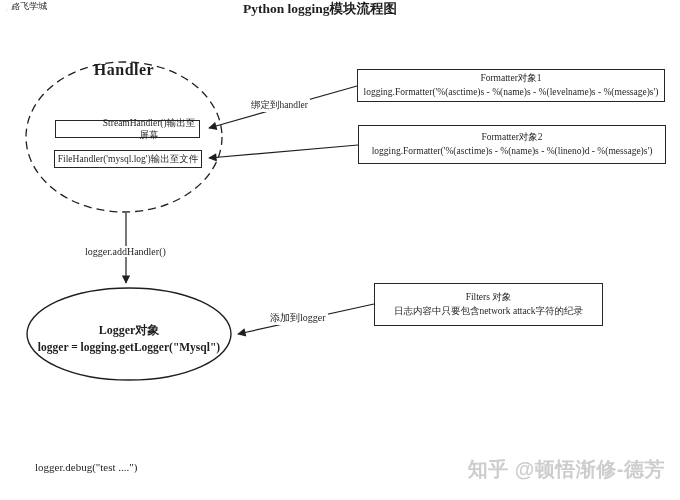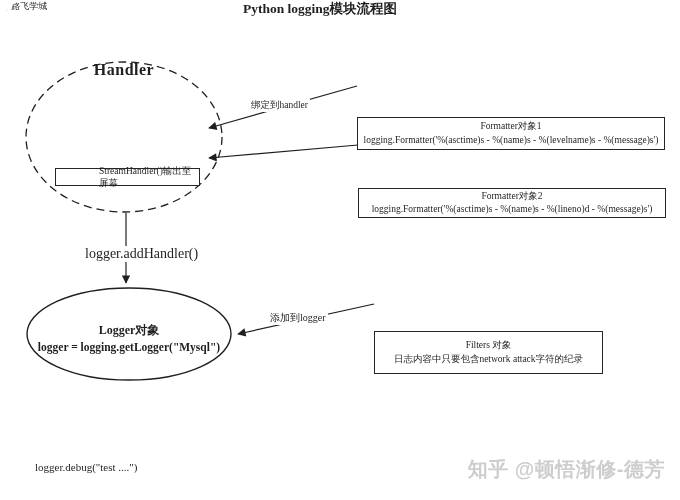--- a/index.html
+++ b/index.html
@@ -28,32 +28,32 @@
     left: 64px; top: 61px; width: 120px; text-align: center;
     font-size: 16px; font-weight: bold; letter-spacing: 0.5px;
   }
   .box {
     position: absolute;
     box-sizing: border-box;
     border: 1.5px solid #262626;
     background: #ffffff;
     display: flex; flex-direction: column;
     align-items: center; justify-content: center;
-    margin-top: 48px;
+    text-align: center;
   }
   .small-box { font-size: 9.5px; line-height: 12px; }
   .two-line { font-size: 9.5px; line-height: 13.5px; }
   .edge-label {
     position: absolute;
     background: #ffffff;
     padding: 0 2px;
     white-space: nowrap;
   }
   .bind-label   { left: 249px; top: 99px;  font-size: 9.5px; }
-  .addh-label   { left: 83px;  top: 246px; font-size: 14px; }
+  .addh-label   { left: 83px;  top: 246px; font-size: 10px; }
   .addl-label   { left: 268px; top: 311px; font-size: 10px; }
   .logger-text {
     left: 28px; top: 310px; width: 202px; text-align: center;
     font-weight: bold;
     margin-top: 12px;
   }
   .logger-text .l1 { font-size: 12px; line-height: 17px; }
   .logger-text .l2 { font-size: 11.5px; line-height: 17px; }
   .code-block {
     left: 35px; top: 430px;
@@ -97,27 +97,30 @@
 
   <div class="abs title">Python logging模块流程图</div>
   <div class="abs subtitle">by 路飞学城</div>
 
   <div class="abs handler-label">Handler</div>
 
   <div class="box small-box" style="left:55px; top:120px; width:145px; height:18px;padding-left:43px;">
     <span>StreamHandler()输出至屏幕</span>
   </div>
 
+  <div class="box small-box" style="left:54px; top:150px; width:148px; height:18px;">
+    <span>FileHandler('mysql.log')输出至文件</span>
+  </div>
 
   <div class="box two-line" style="left:357px; top:69px; width:308px; height:33px;">
     <div>Formatter对象1</div>
     <div>logging.Formatter('%(asctime)s - %(name)s - %(levelname)s - %(message)s')</div>
   </div>
 
-  <div class="box two-line" style="left:358px; top:140px; width:308px; height:30px;">
+  <div class="box two-line" style="left:358px; top:125px; width:308px; height:39px;">
     <div>Formatter对象2</div>
     <div>logging.Formatter('%(asctime)s - %(name)s - %(lineno)d - %(message)s')</div>
   </div>
 
   <div class="box two-line" style="left:374px; top:283px; width:229px; height:43px;">
     <div>Filters 对象</div>
     <div>日志内容中只要包含network attack字符的纪录</div>
   </div>
 
   <div class="edge-label bind-label">绑定到handler</div>

